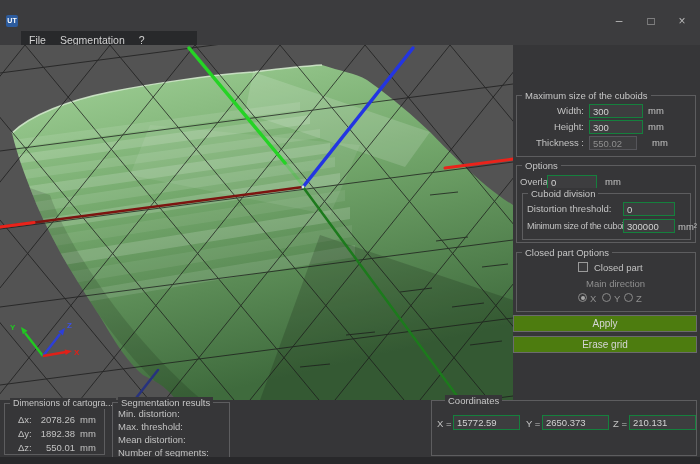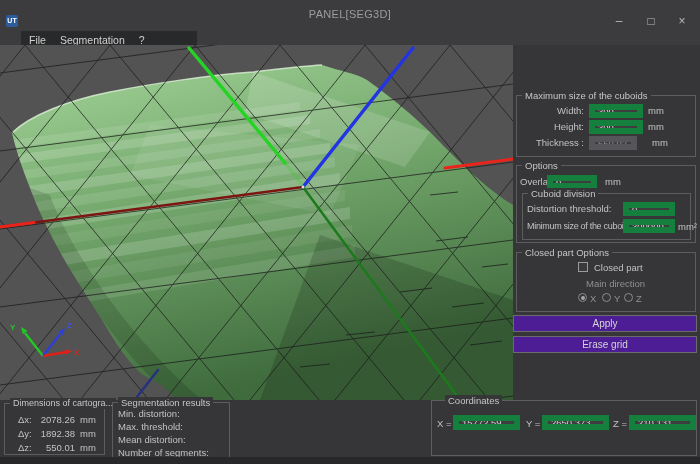--- a/index.html
+++ b/index.html
@@ -26,24 +26,24 @@
   
   #right-panel{left:513px;top:45px;width:187px;height:419px;background:#363638;}
   #bottom-strip{left:0;top:400px;width:700px;height:64px;background:#363638;}
   #footer{left:0;top:457px;width:700px;height:7px;background:#28282a;}
   .group{position:absolute;border:1px solid #5d5d5f;box-sizing:border-box;}
   .gtitle{position:absolute;top:-6px;left:5px;background:#363638;padding:0 3px;font-size:9.5px;
           color:#c6c6c6;line-height:11px;white-space:nowrap;}
   .lbl{position:absolute;font-size:9.5px;color:#c2c2c2;white-space:nowrap;}
   .dim{color:#8f8f8f;}
   .tight{font-size:9px;letter-spacing:-0.3px;}
-  input.fld{position:absolute;background:#3d3d3f;border:6px solid #15803d;color:#d2d2d2;
+  input.fld{position:absolute;background:#3d3d3f;border:1px solid #15803d;color:#d2d2d2;
             font-family:"Liberation Sans",sans-serif;font-size:9.5px;padding:0 3px;height:14px;box-sizing:border-box;outline:none;}
   input.fld.dis{color:#8e8e8e;border-color:#55555a;}
-  .btnwide{left:513px;width:184px;height:17px;background:#4c1d95;border:1px solid #6b6b6d;box-sizing:border-box;
+  .btnwide{left:513px;width:184px;height:17px;background:#4d7c0f;border:1px solid #6b6b6d;box-sizing:border-box;
            color:#d6d6d6;font-size:10px;text-align:center;line-height:15px;}
   .cbx{position:absolute;width:10px;height:10px;background:#3a3a3c;border:1px solid #9a9a9a;box-sizing:border-box;}
   .radio{position:absolute;width:9px;height:9px;border:1px solid #8a8a8a;border-radius:50%;box-sizing:border-box;}
   .radio.sel::after{content:"";position:absolute;left:1.5px;top:1.5px;width:4px;height:4px;border-radius:50%;background:#a8a8a8;}
   .seg-item{position:absolute;left:5px;font-size:9.5px;color:#c2c2c2;white-space:nowrap;}
   .dimrow-l{position:absolute;font-size:9.5px;color:#c2c2c2;}
   .dimrow-v{position:absolute;font-size:9.5px;color:#c2c2c2;text-align:right;width:44px;}
 </style>
 </head>
 <body>
@@ -91,21 +91,20 @@
     <div class="abs" id="btn-cube">
       <svg width="15" height="16" viewBox="0 0 15 16">
         <path d="M3 6 L10 6 L10 13.5 L3 13.5 Z" fill="rgba(255,255,255,0.07)" stroke="#e6e6e6" stroke-width="1"></path>
         <path d="M3 6 L6 2.5 L13 2.5 L10 6 Z" fill="rgba(255,255,255,0.05)" stroke="#e6e6e6" stroke-width="1"></path>
         <path d="M10 6 L13 2.5 L13 10 L10 13.5 Z" fill="rgba(255,255,255,0.05)" stroke="#e6e6e6" stroke-width="1"></path>
         <path d="M3.5 12.8 Q6.5 8 9.6 6.6" fill="none" stroke="#9b59b6" stroke-width="1.6"></path>
       </svg>
     </div>
   </div>
 
-  <div class="abs" id="win-title">PANEL[SEG3D]</div>
 
   <span class="abs winctl" style="left:608px;">–</span>
   <span class="abs winctl" style="left:640px;">□</span>
   <span class="abs winctl" style="left:671px;">×</span>
 </div>
 
 <div class="abs" id="viewport">
   <svg width="513" height="355" viewBox="0 0 513 355">
     <defs>
       <linearGradient id="surf" x1="0" y1="0" x2="0.35" y2="1">

